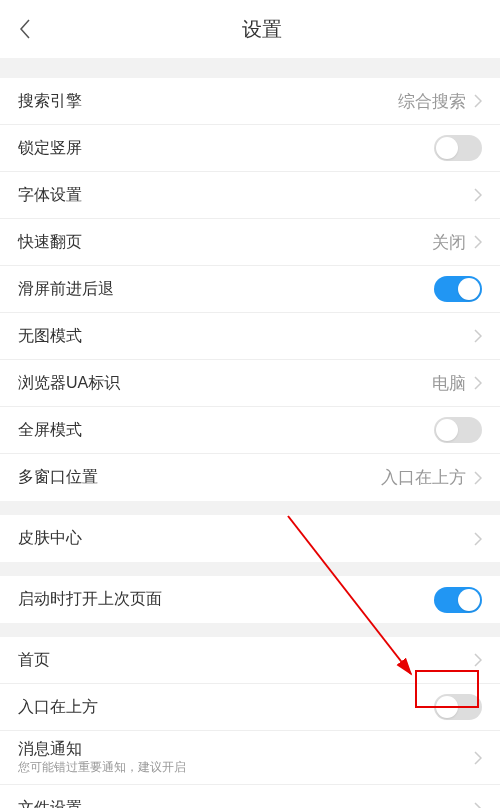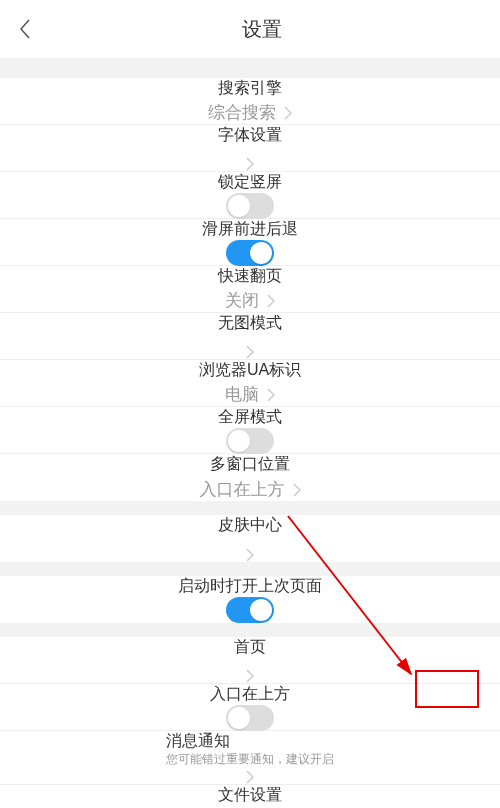--- a/index.html
+++ b/index.html
@@ -38,21 +38,20 @@
     }
     .group { background: #fff; margin-top: 14px; }
     .group.first { margin-top: 20px; }
     .row {
       height: 47px;
       padding: 0 18px;
       display: flex;
       align-items: center;
       justify-content: space-between;
       border-bottom: 1px solid #eee;
-      flex-direction: column;
     }
     .row:last-child { border-bottom: none; }
     .row .label { font-size: 16px; color: #333; }
     .row .sub { font-size: 12px; color: #999; line-height: 1.3; }
     .row .left-col { display: flex; flex-direction: column; }
     .row .right { display: flex; align-items: center; gap: 8px; }
     .row .value { font-size: 17px; color: #999; }
     .chevron { width: 8px; height: 14px; }
     .chevron svg { stroke: #ccc; stroke-width: 1.5; fill: none; display: block; }
     .toggle {
@@ -110,55 +109,55 @@
     <span class="right">
       <span class="value">综合搜索</span>
       <span class="chevron">
           <svg width="8" height="14" viewBox="0 0 8 14">
             <polyline points="1,1 7,7 1,13"></polyline>
           </svg>
         </span>
     </span>
   </div>
   <div class="row">
+    <span class="label">锁定竖屏</span>
+    <span class="right">
+        <span class="toggle">
+          <span class="knob"></span>
+        </span>
+      </span>
+  </div>
+  <div class="row">
     <span class="label">字体设置</span>
     <span class="right">
         <span class="chevron">
           <svg width="8" height="14" viewBox="0 0 8 14">
             <polyline points="1,1 7,7 1,13"></polyline>
           </svg>
         </span>
       </span>
   </div>
   <div class="row">
-    <span class="label">锁定竖屏</span>
-    <span class="right">
-        <span class="toggle">
-          <span class="knob"></span>
-        </span>
-      </span>
+    <span class="label">快速翻页</span>
+    <span class="right">
+      <span class="value">关闭</span>
+      <span class="chevron">
+          <svg width="8" height="14" viewBox="0 0 8 14">
+            <polyline points="1,1 7,7 1,13"></polyline>
+          </svg>
+        </span>
+    </span>
   </div>
   <div class="row">
     <span class="label">滑屏前进后退</span>
     <span class="right">
         <span class="toggle on">
           <span class="knob"></span>
         </span>
       </span>
-  </div>
-  <div class="row">
-    <span class="label">快速翻页</span>
-    <span class="right">
-      <span class="value">关闭</span>
-      <span class="chevron">
-          <svg width="8" height="14" viewBox="0 0 8 14">
-            <polyline points="1,1 7,7 1,13"></polyline>
-          </svg>
-        </span>
-    </span>
   </div>
   <div class="row">
     <span class="label">无图模式</span>
     <span class="right">
         <span class="chevron">
           <svg width="8" height="14" viewBox="0 0 8 14">
             <polyline points="1,1 7,7 1,13"></polyline>
           </svg>
         </span>
       </span>

